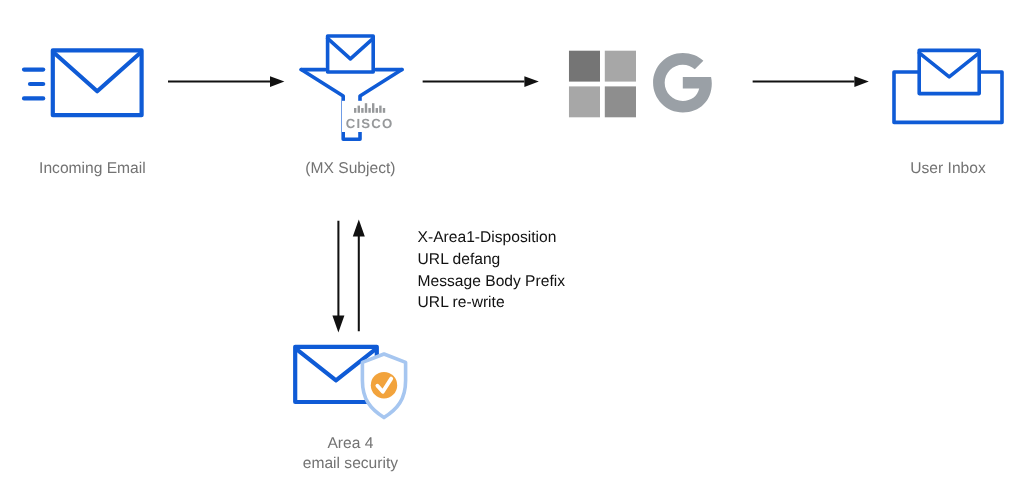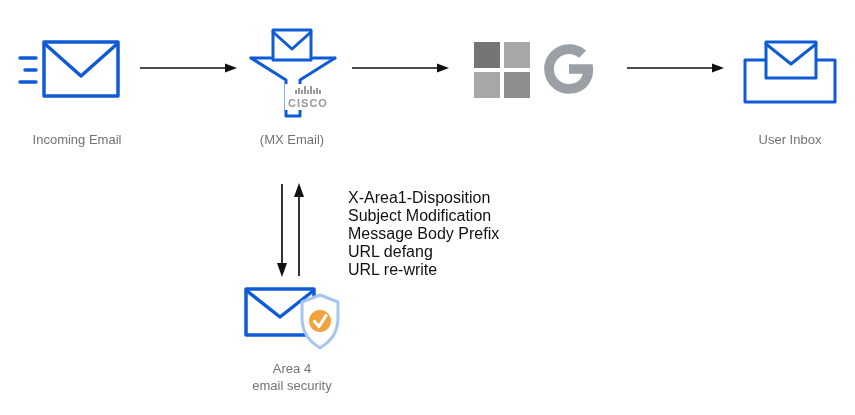--- a/index.html
+++ b/index.html
@@ -13,21 +13,21 @@
     overflow: hidden;
   }
   .abs { position: absolute; }
   .label {
     font-size: 13px;
     line-height: 17px;
     text-align: center;
     color: #737373;
   }
   .annotations {
-    font-size: 16px;
+    font-size: 13px;
     line-height: 18px;
     text-align: left;
     color: #111111;
   }
   svg { display: block; }
   .blue-stroke { stroke: #0f5bd6; fill: none; stroke-linecap: round; stroke-linejoin: round; }
   .blue-stroke-fill { stroke: #0f5bd6; fill: #ffffff; stroke-linecap: round; stroke-linejoin: round; }
 </style>
 </head>
 <body>
@@ -73,21 +73,21 @@
           <rect x="63" y="58" width="2" height="8"></rect>
           <rect x="66" y="62" width="2" height="4"></rect>
           <rect x="69" y="60" width="2" height="6"></rect>
           <rect x="72" y="62" width="2" height="4"></rect>
         </g>
         <text x="61" y="79" text-anchor="middle" font-family="Liberation Sans, sans-serif" font-size="11" font-weight="bold" letter-spacing="1" fill="#97999b">CISCO</text>
       </g>
     </svg>
   </div>
   <div class="abs label" style="left:222px; top:131px; width:140px;">
-    <span style="display:block;">(MX Email)</span>
+    <span style="display:block;">(MX Subject)</span>
   </div>
 
   <div class="abs" style="left:352px; top:61px;">
     <svg width="98" height="14" viewBox="0 0 98 14">
       <line x1="0" y1="7" x2="85" y2="7" stroke="#111111" stroke-width="1.7"></line>
       <polygon points="85,2.5 97,7 85,11.5" fill="#111111"></polygon>
     </svg>
   </div>
 
   <div class="abs" style="left:474px; top:42px;">
@@ -124,23 +124,22 @@
     <svg width="44" height="96" viewBox="0 0 44 96">
       <line x1="14" y1="2" x2="14" y2="83" stroke="#111111" stroke-width="1.7"></line>
       <polygon points="9,81 14,95 19,81" fill="#111111"></polygon>
       <line x1="31" y1="94" x2="31" y2="13" stroke="#111111" stroke-width="1.7"></line>
       <polygon points="26,15 31,1 36,15" fill="#111111"></polygon>
     </svg>
   </div>
 
   <div class="abs annotations" style="left:348px; top:189px;">
     <div>X-Area1-Disposition</div>
-    <div>Subject Modification</div>
+    <div>URL defang</div>
     <div>Message Body Prefix</div>
-    <div>URL defang</div>
     <div>URL re-write</div>
   </div>
 
   <div class="abs" style="left:243px; top:283px;">
     <svg width="102" height="80" viewBox="0 0 102 80">
 
       <rect class="blue-stroke-fill" stroke-width="3.5" x="3" y="6" width="68" height="46"></rect>
       <polyline class="blue-stroke" stroke-width="3.5" points="4,8 37,34 70,8"></polyline>
 
       <g>

